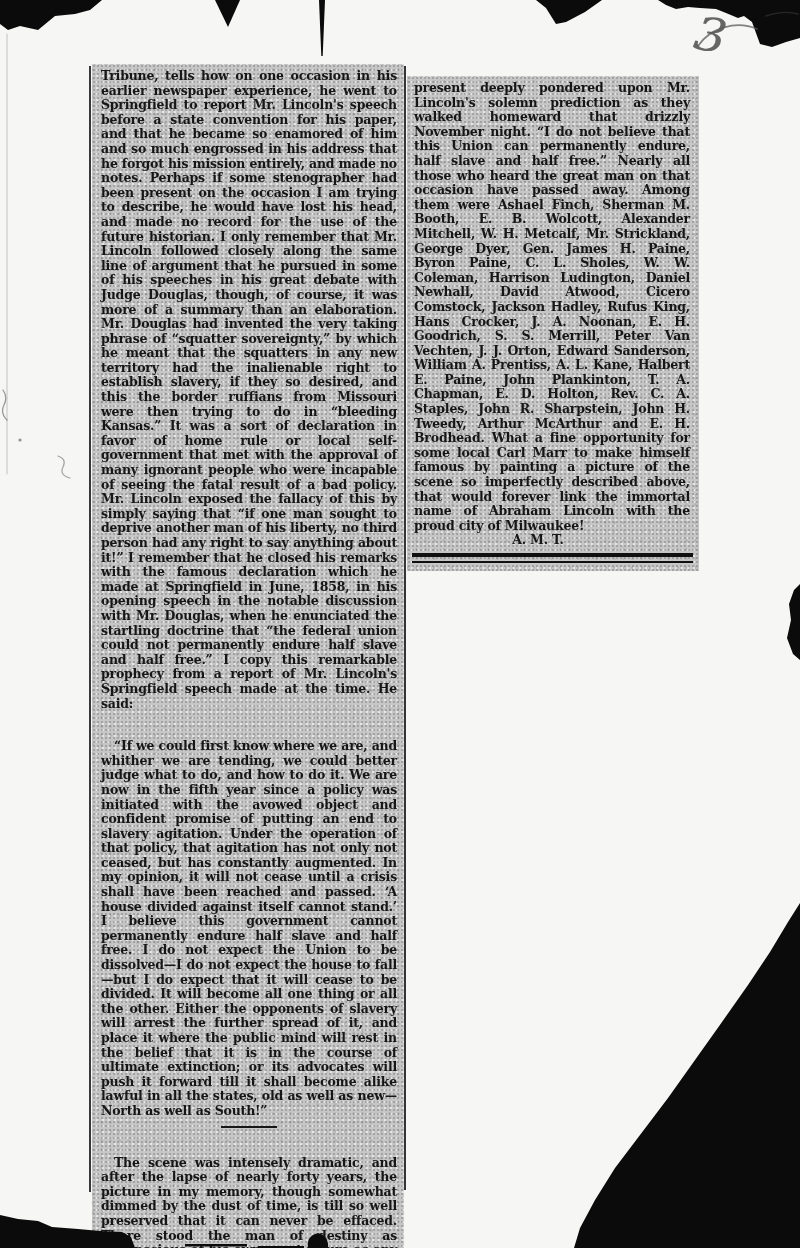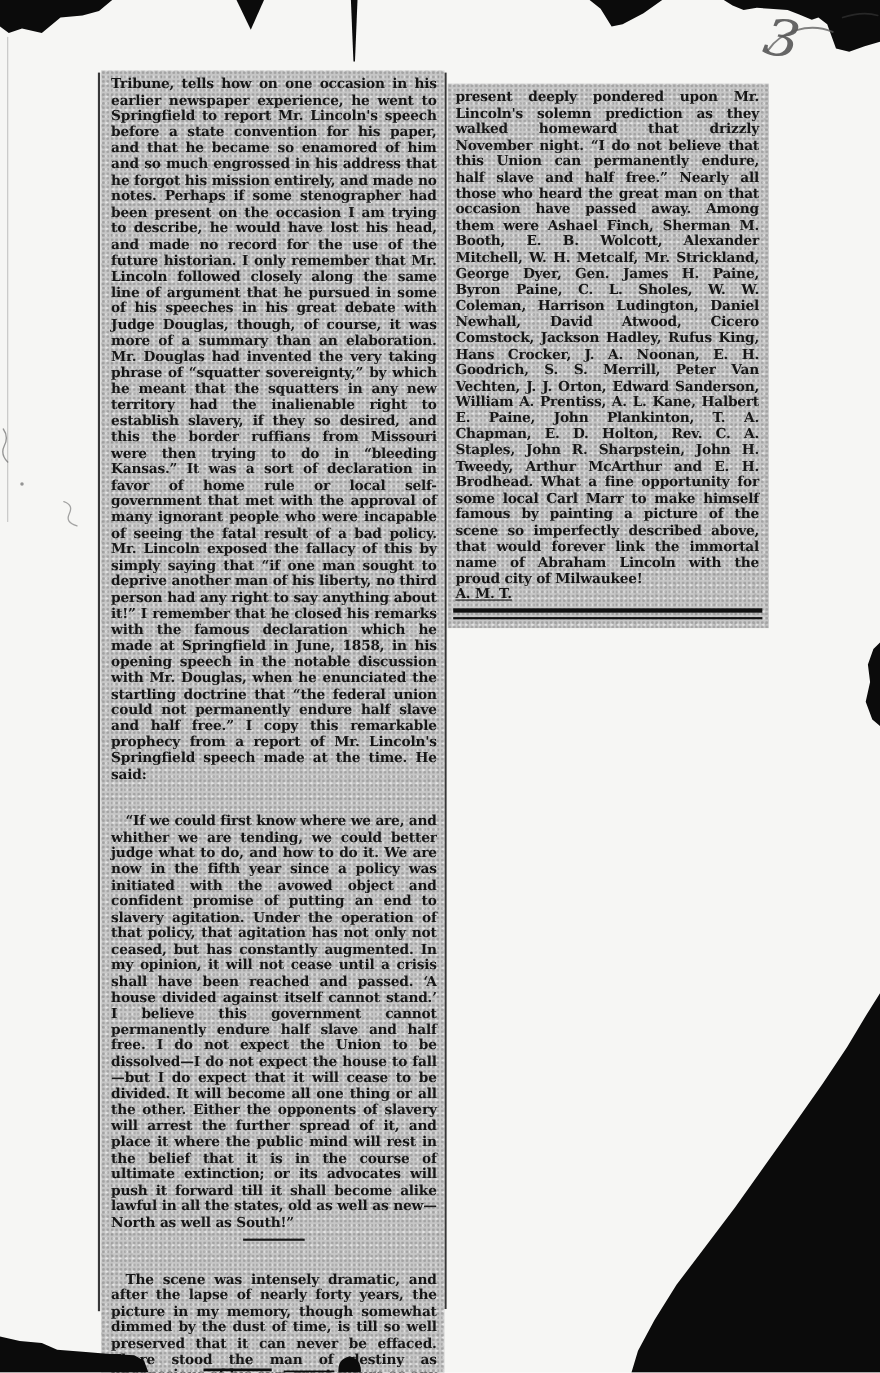--- a/index.html
+++ b/index.html
@@ -24,21 +24,21 @@
     letter-spacing:-0.2px;text-align:justify;
   }
   .column p{margin:0;}
   .column p.indent{text-indent:13px;margin-top:28px;}
   .col-left{left:92px;top:64px;width:312px;min-height:1128px;padding:5px 7px 6px 9px;}
   .col-right{left:407px;top:76px;width:292px;padding:5px 9px 8px 7px;}
   .vrule{position:absolute;width:2px;background:#242424;}
   .vrule.left{left:89px;top:66px;height:1126px;opacity:.9;}
   .vrule.center{left:404px;top:66px;height:1124px;opacity:.92;}
   .section-divider{width:56px;height:2px;background:#161616;margin:7px auto 7px auto;}
-  .signature{text-align:left;padding-right:28px;text-indent:0;margin-top:1px;text-decoration:underline;}
+  .signature{text-align:center;padding-right:28px;text-indent:0;margin-top:1px;}
   .double-rule{
     height:4px;margin:5px -3px 0 -2px;
     border-top:4px solid #101010;border-bottom:2px solid #101010;
   }
   .handwritten{
     position:absolute;left:696px;top:12px;
     font-family:"DejaVu Serif","Liberation Serif",serif;
     font-style:italic;font-weight:400;font-size:46px;color:#4e4e4e;
     transform:rotate(9deg) scaleX(1.12);opacity:.85;line-height:1;
   }

